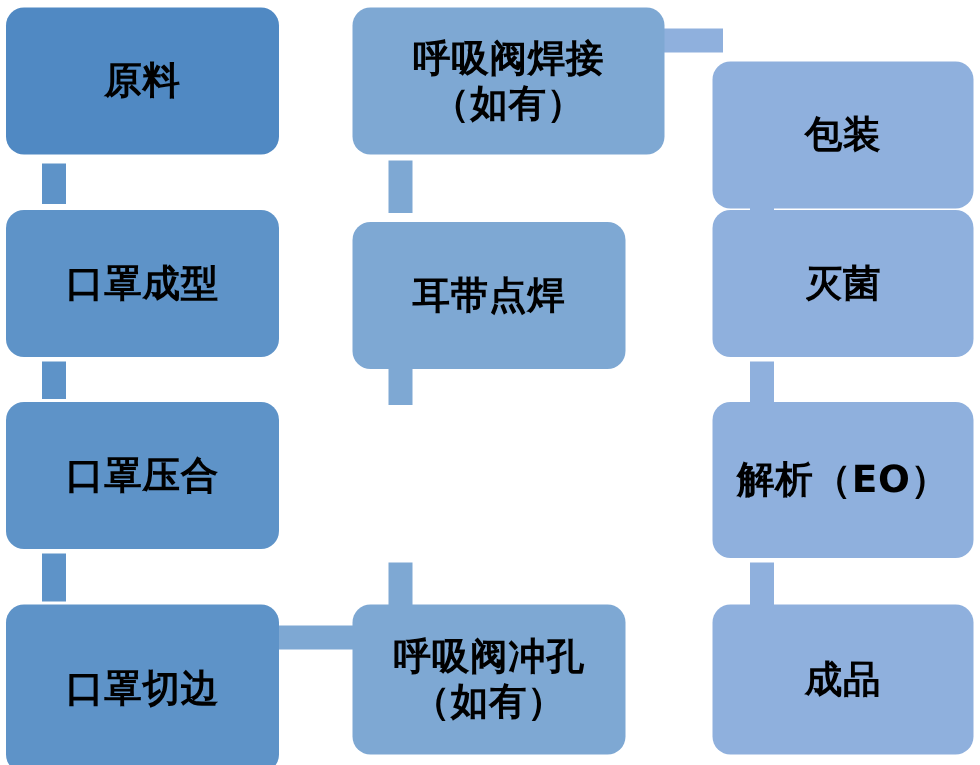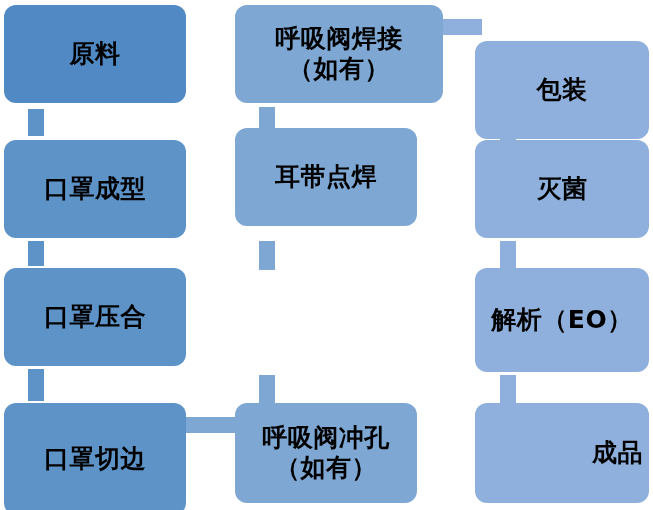--- a/index.html
+++ b/index.html
@@ -70,31 +70,31 @@
     </div>
     <div class="node" style="left: 4px; top: 268px; width: 182px; height: 98px; background: rgb(94, 147, 200); align-items: center;">
       <span class="label">口罩压合</span>
     </div>
     <div class="node" style="left: 4px; top: 403px; width: 182px; height: 112px; background: rgb(94, 147, 200);">
       <span class="label">口罩切边</span>
     </div>
     <div class="node" style="left: 235px; top: 5px; width: 208px; height: 98px; background: rgb(126, 168, 211);">
       <span class="label">呼吸阀焊接<br>（如有）</span>
     </div>
-    <div class="node" style="left: 235px; top: 128px; width: 182px; height: 98px; background: rgb(126, 168, 211);">
+    <div class="node" style="left: 235px; top: 148px; width: 182px; height: 98px; background: rgb(126, 168, 211);">
       <span class="label">耳带点焊</span>
     </div>
     <div class="node" style="left: 235px; top: 403px; width: 182px; height: 100px; background: rgb(126, 168, 211);">
       <span class="label">呼吸阀冲孔<br>（如有）</span>
     </div>
     <div class="node" style="left: 475px; top: 5px; width: 174px; height: 98px; background: rgb(143, 176, 221); margin-top: 36px;">
       <span class="label">包装</span>
     </div>
     <div class="node" style="left: 475px; top: 140px; width: 174px; height: 98px; background: rgb(143, 176, 221);">
       <span class="label">灭菌</span>
     </div>
     <div class="node" style="left: 475px; top: 268px; width: 174px; height: 104px; background: rgb(143, 176, 221); justify-content: center;">
       <span class="label">解析（EO）</span>
     </div>
-    <div class="node" style="left: 475px; top: 403px; width: 174px; height: 100px; background: rgb(143, 176, 221); text-align: right;">
+    <div class="node" style="left: 475px; top: 403px; width: 174px; height: 100px; background: rgb(143, 176, 221);">
       <span class="label">成品</span>
     </div>
   </div>
 
 </body></html>

